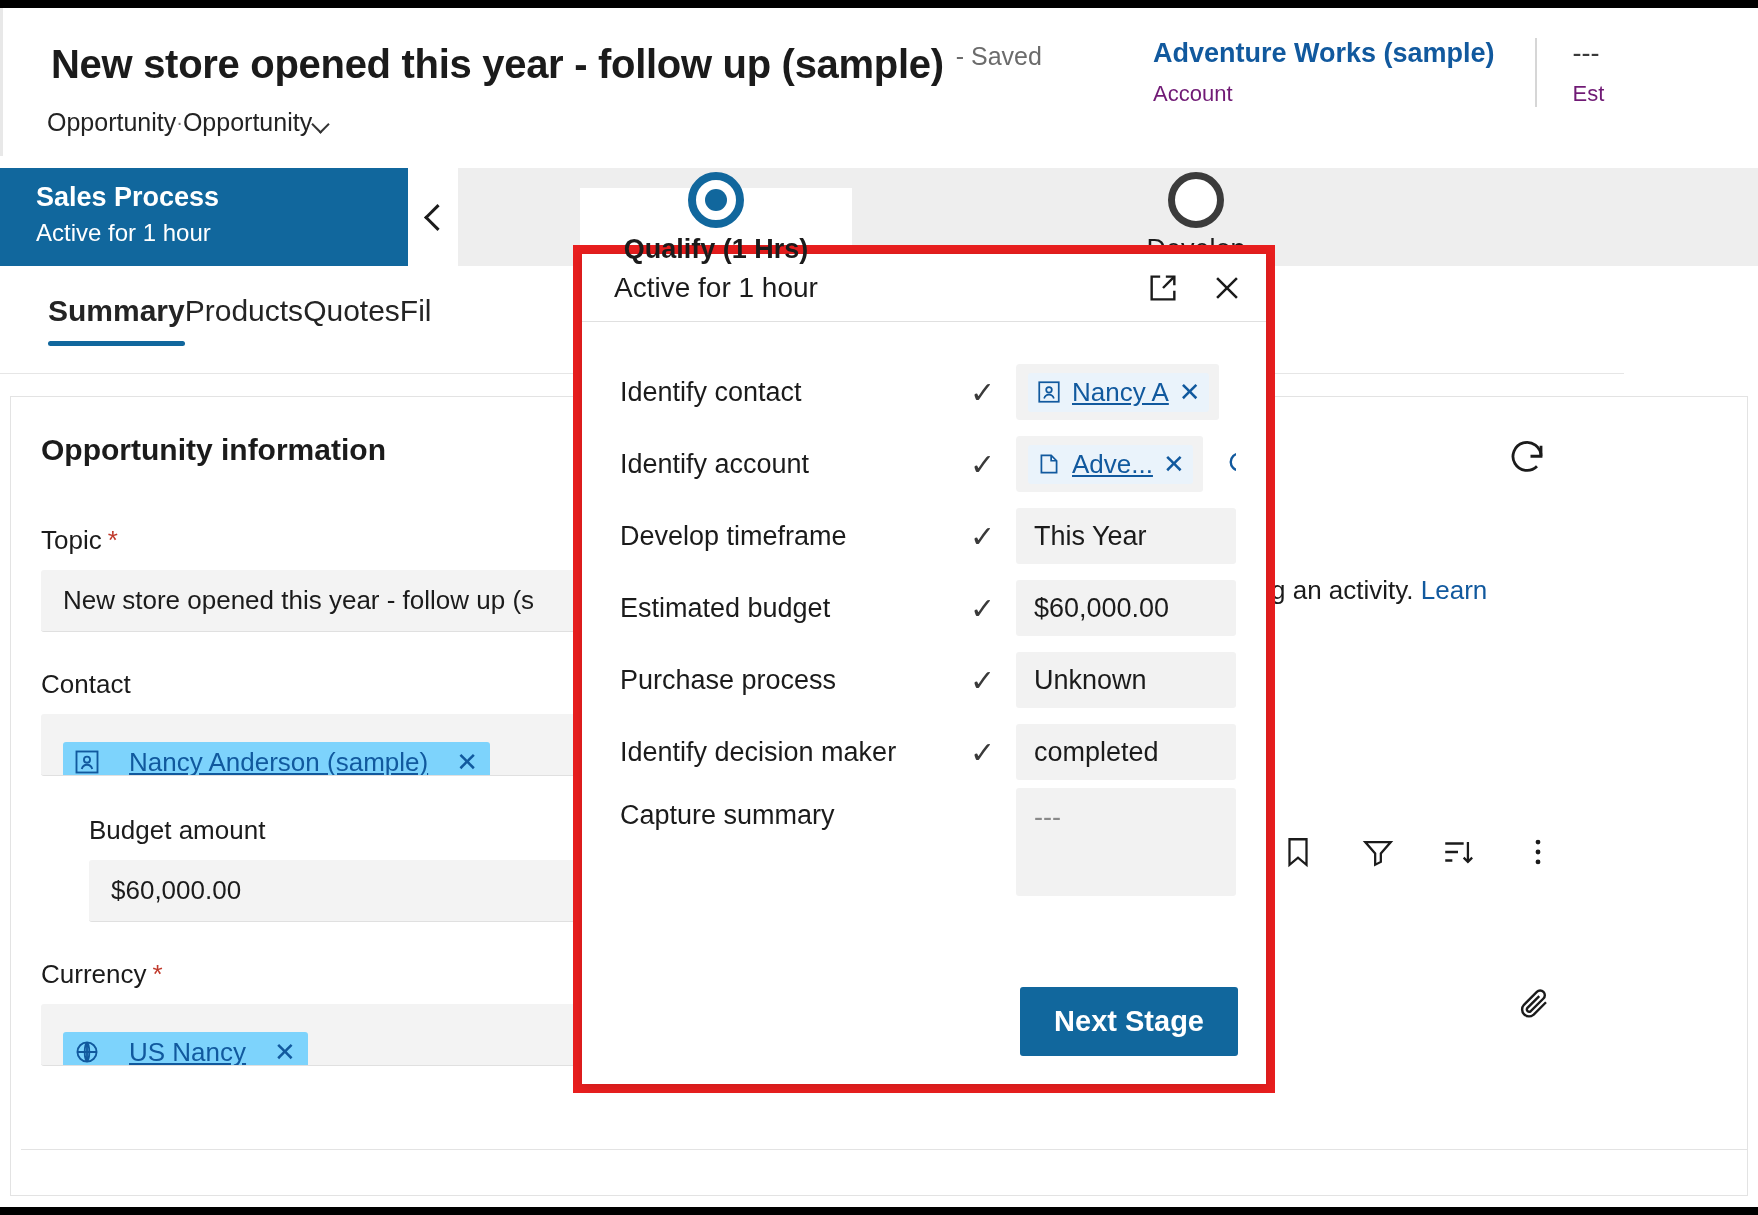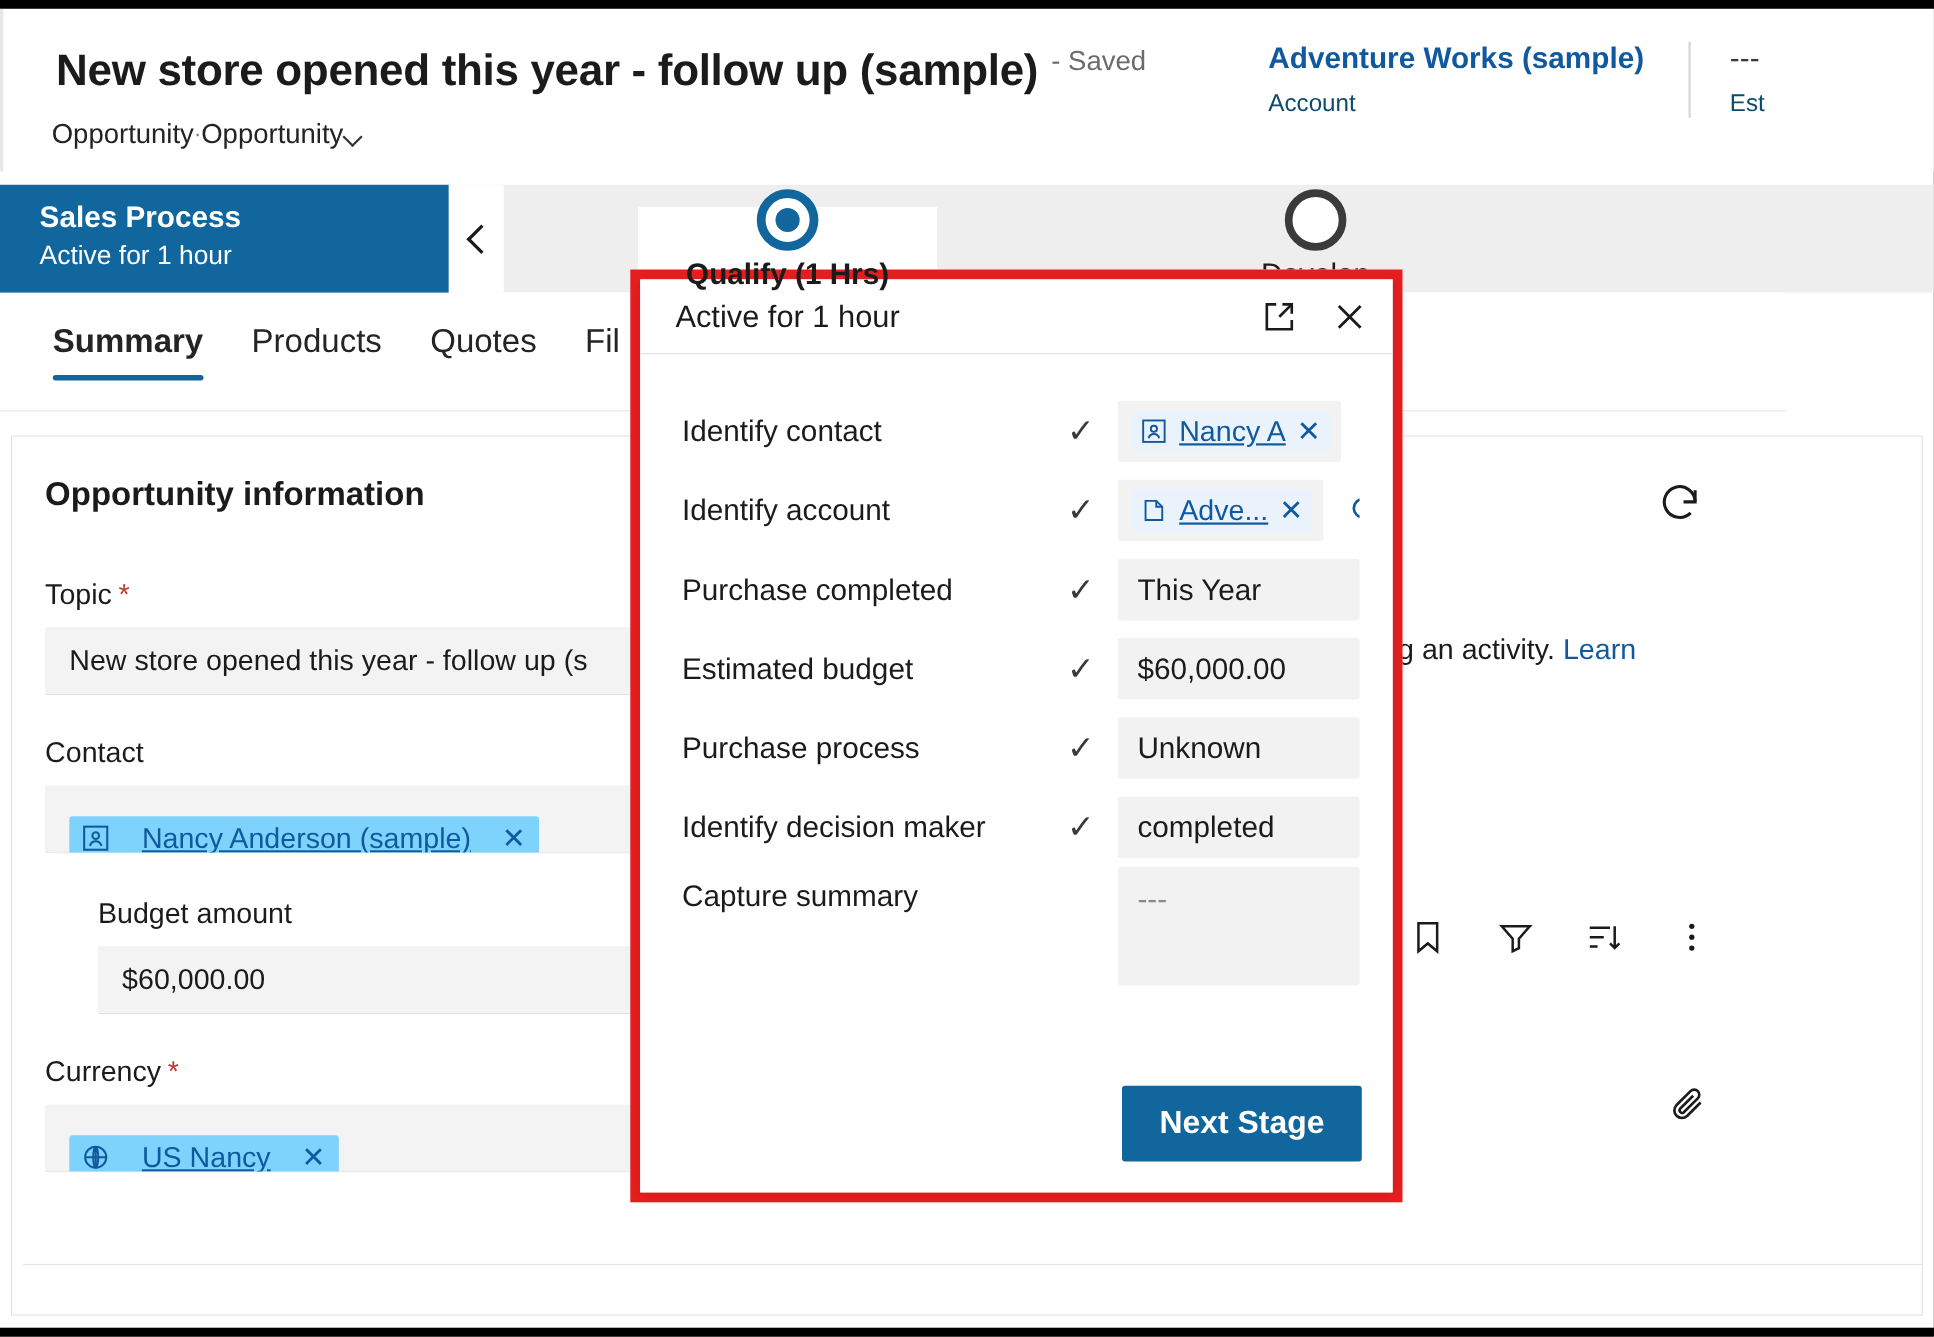--- a/index.html
+++ b/index.html
@@ -51,21 +51,21 @@
   .hdr-right {
     position: absolute; top: 30px; left: 1150px;
     display: flex; align-items: flex-start;
   }
   .hdr-field { padding-right: 40px; }
   .hdr-field.bordered { border-left: 2px solid #d6d6d6; padding-left: 36px; }
   .hdr-val-link {
     font-size: 27px; color: #11599e; font-weight: 600; white-space: nowrap;
   }
   .hdr-val-plain { font-size: 27px; color: #3a3a3a; white-space: nowrap; }
-  .hdr-label { font-size: 22px; color: #0c4a6e; margin-top: 12px; white-space: nowrap; }
+  .hdr-label { font-size: 22px; color: #701a75; margin-top: 12px; white-space: nowrap; }
 
   
   .bpf {
     position: absolute; left: 0; top: 160px;
     width: 1758px; height: 98px;
     background: #eeeeee;
   }
   .bpf-name {
     position: absolute; left: 0; top: 0;
     width: 408px; height: 104px;
@@ -107,21 +107,20 @@
     margin-top: 6px; font-size: 27px; color: #1b1b1b; white-space: nowrap;
   }
   .stage-label.active { font-weight: 700; }
 
   
   .tabs {
     position: absolute; left: 0; top: 258px;
     width: 1624px; height: 108px;
     background: #fff; border-bottom: 1px solid #e6e6e6;
     display: flex; align-items: flex-start; padding-left: 48px; padding-top: 28px;
-    gap: 44px;
   }
   .tab {
     font-size: 30px; color: #242424; position: relative;
     padding-bottom: 18px; white-space: nowrap;
   }
   .tab.selected { font-weight: 700; }
   .tab.selected::after {
     content:""; position: absolute; left: 0; right: 0; bottom: 0;
     height: 5px; background: #11679d; border-radius: 3px;
   }
@@ -462,21 +461,21 @@
             <span class="search-btn">
               <svg width="32" height="32" viewBox="0 0 24 24" fill="none" stroke="#11599e" stroke-width="1.8" class="icon-svg">
                 <circle cx="10.5" cy="10.5" r="6.2"></circle>
                   <path d="M15.2 15.2L21 21"></path>
               </svg>
             </span>
           </span>
         </div>
 
         <div class="stp-row">
-          <span class="stp-label">Purchase completed</span>
+          <span class="stp-label">Develop timeframe</span>
           <span class="stp-check">✓</span>
           <span class="stp-value">This Year</span>
         </div>
 
         <div class="stp-row">
           <span class="stp-label">Estimated budget</span>
           <span class="stp-check">✓</span>
           <span class="stp-value">$60,000.00</span>
         </div>
 

